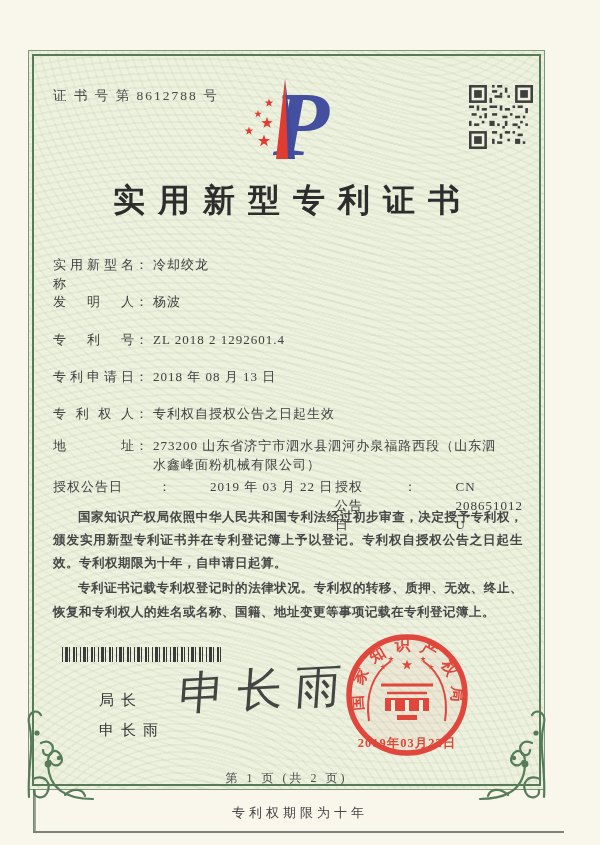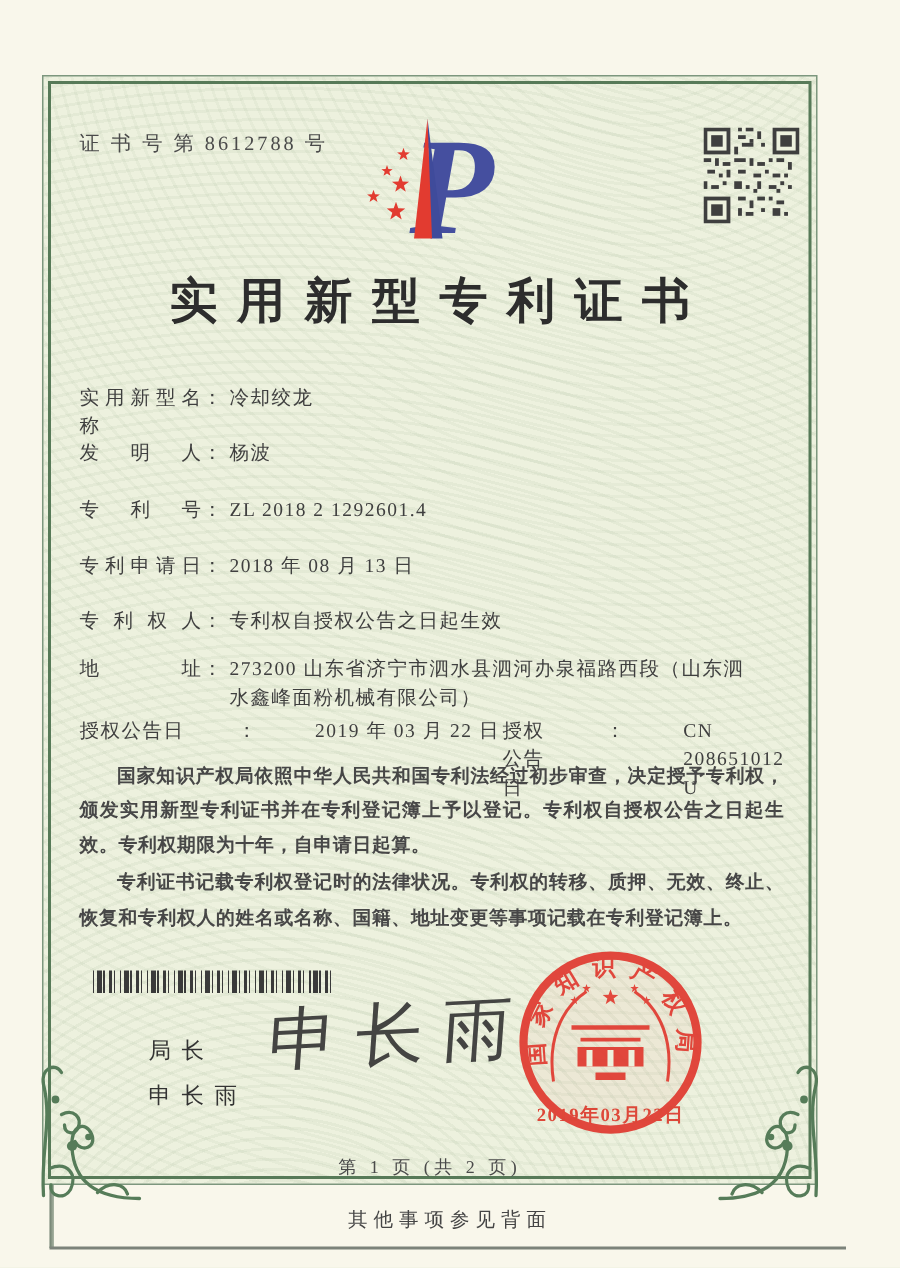--- a/index.html
+++ b/index.html
@@ -252,13 +252,13 @@
       <path d="M18,76 C30,71 37,80 32,90 C28,97 18,95 19,87"></path>
       <path d="M26,40 C34,36 40,42 37,49 C35,54 28,53 28,47"></path>
       <path d="M50,92 C58,84 68,86 70,93"></path>
     </g>
     <circle cx="33" cy="61" r="3.4" fill="#567c59"></circle>
     <circle cx="22" cy="30" r="2.6" fill="#567c59"></circle>
     <circle cx="44" cy="55" r="2.2" fill="#567c59"></circle>
   </svg>
 </div>
 
-<div class="back-note">其他事项参见背面</div>
+<div class="back-note">专利权期限为十年</div>
 
 </body></html>

